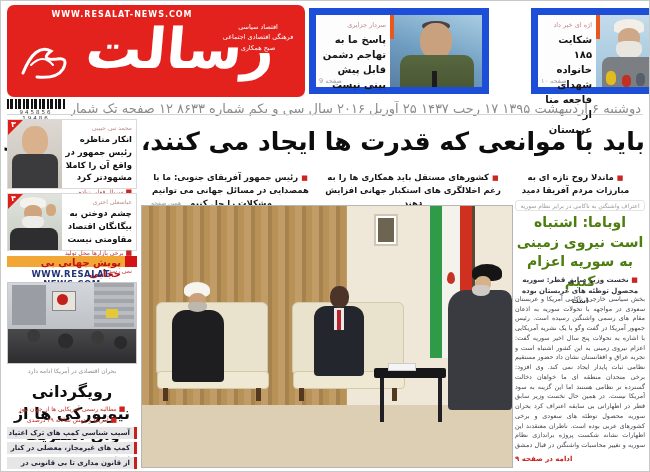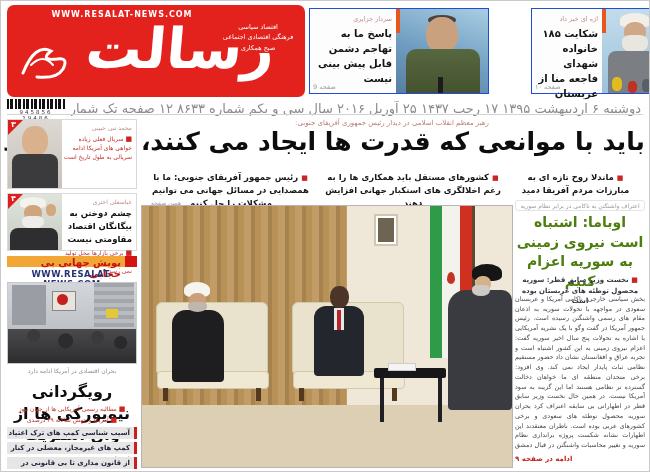--- a/index.html
+++ b/index.html
@@ -11,21 +11,21 @@
   .mast-url{left:30px;top:5px;width:170px;text-align:center;color:#fff;font-size:8px;font-weight:bold;letter-spacing:1px;}
   .mast-logo{right:30px;top:8px;color:#fff;font-size:56px;font-weight:bold;line-height:1.3;
              transform:skewX(-5deg);direction:rtl;}
   .mast-tag{right:8px;top:17px;width:78px;color:#fff;font-size:6.5px;line-height:1.6;text-align:center;direction:rtl;}
   .barcode{left:6px;top:98px;width:58px;height:10px;
            background:repeating-linear-gradient(90deg,#111 0 2px,#fff 2px 3px,#111 3px 6px,#fff 6px 8px);}
   .barcode-num{left:6px;top:108px;width:58px;text-align:center;font-size:5.5px;letter-spacing:2px;color:#333;}
   .dateline{left:70px;top:100px;right:8px;direction:rtl;text-align:right;font-size:13px;color:#8b8b8b;white-space:nowrap;overflow:hidden;}
   .hrule{left:6px;right:6px;top:113px;border-top:1px solid #d4d4d4;height:0;}
   
-  .tbox{top:7px;height:86px;background:#fdfdfd;border:1px solid #1d4ed8;box-sizing:border-box;display:flex;}
+  .tbox{top:7px;height:86px;background:#fdfdfd;border:7px solid #1d4ed8;box-sizing:border-box;display:flex;}
   .tbox1{left:308px;width:180px;}
   .tbox2{left:506px;width:138px;margin-left:24px;}
   .tbox .txt{flex:1;padding:6px 4px 2px 4px;direction:rtl;text-align:right;position:relative;}
   .tbox .kick{font-size:6.5px;color:#c08a8a;margin-bottom:3px;}
   .tbox .ttl{font-size:10px;font-weight:bold;color:#141414;line-height:1.5;}
   .tbox .pg{position:absolute;left:3px;bottom:2px;font-size:6.5px;color:#999;direction:rtl;}
   .tphoto{position:relative;overflow:hidden;}
   .tphoto .sliver{position:absolute;left:0;top:0;width:4px;height:24px;background:#e8581e;}
   
   .ph-jaz{width:92px;background:linear-gradient(200deg,#a9cde2 0%,#6f9dc1 55%,#587ea1 100%);}
@@ -193,38 +193,38 @@
       <div class="turban"></div>
       <div class="face"></div>
       <div class="beard"></div>
       <div class="body"></div>
       <div class="mic1"></div>
       <div class="mic2"></div>
       <div class="mic3"></div>
     </div>
   </div>
 
-  <div class="abs lead-kick">رهبر معظم انقلاب اسلامی در دیدار رئیس جمهوری آفریقای جنوبی:</div>
   <div class="abs lead-head">باید با موانعی که قدرت ها ایجاد می کنند، مقابله کرد</div>
   <div class="abs bullets">
     <div class="b b2"><span class="bsq">■</span> <span>ماندلا روح تازه ای به مبارزات مردم آفریقا دمید</span></div>
     <div class="b b1"><span class="bsq">■</span> <span>کشورهای مستقل باید همکاری ها را به رغم اخلالگری های استکبار جهانی افزایش دهند</span></div>
     <div class="b b3"><span class="bsq">■</span> <span>رئیس جمهور آفریقای جنوبی: ما با همصدایی در مسائل جهانی می توانیم مشکلات را حل کنیم</span></div>
   </div>
   <div class="abs lead-note">همین صفحه</div>
 
   <div class="abs sbox sboxA">
     <div class="sphoto ph-hab">
       <div class="corner"></div>
       <div class="cnum">۳</div>
       <div class="head"></div>
       <div class="body"></div>
     </div>
     <div class="txt">
       <div class="kick">محمد نبی حبیبی</div>
+      <div class="ttl">انکار مناظره رئیس جمهور در واقع آن را کاملا مشهودتر کرد</div>
       <div class="sub"><span class="bsq">■</span> <span>سریال فعلی زیاده خواهی های آمریکا ادامه سریالی به طول تاریخ است</span></div>
     </div>
   </div>
 
   <div class="abs sbox sboxB">
     <div class="sphoto ph-nur">
       <div class="corner"></div>
       <div class="cnum">۴</div>
       <div class="turban"></div>
       <div class="face"></div>

